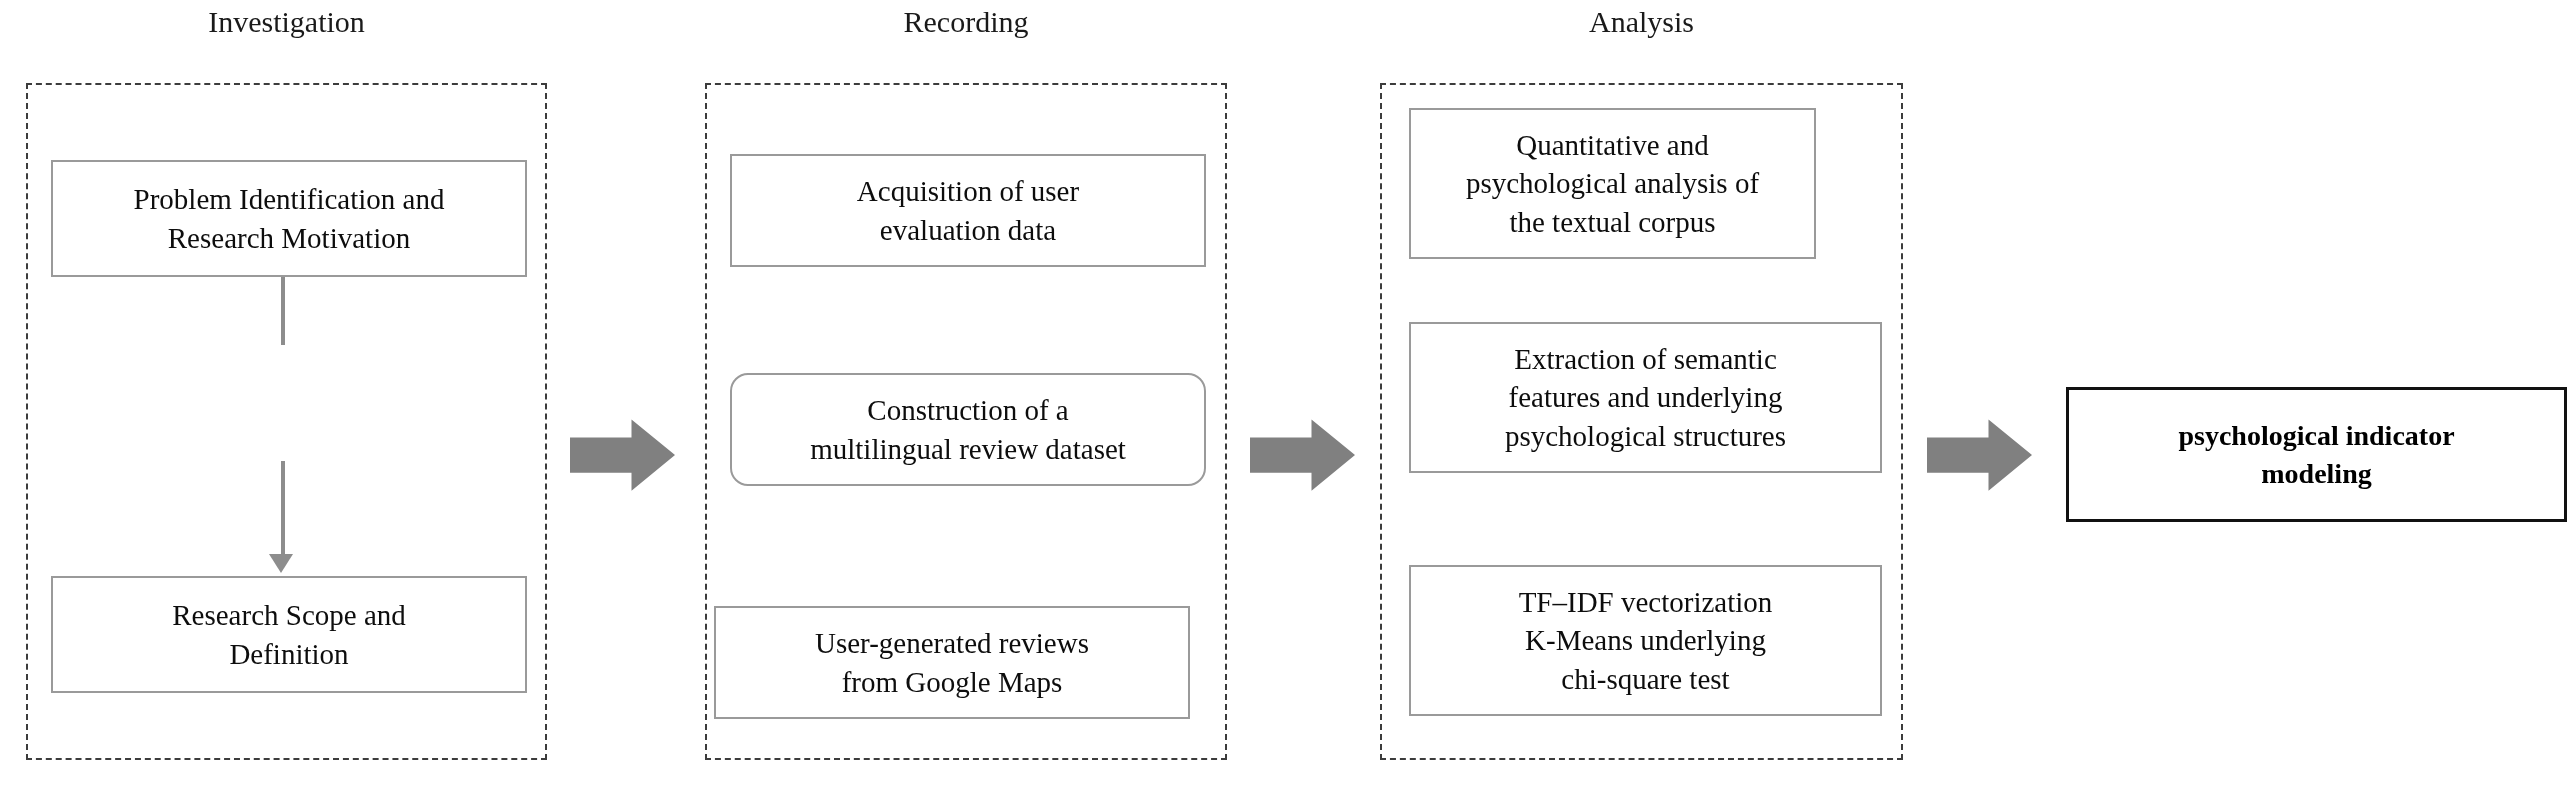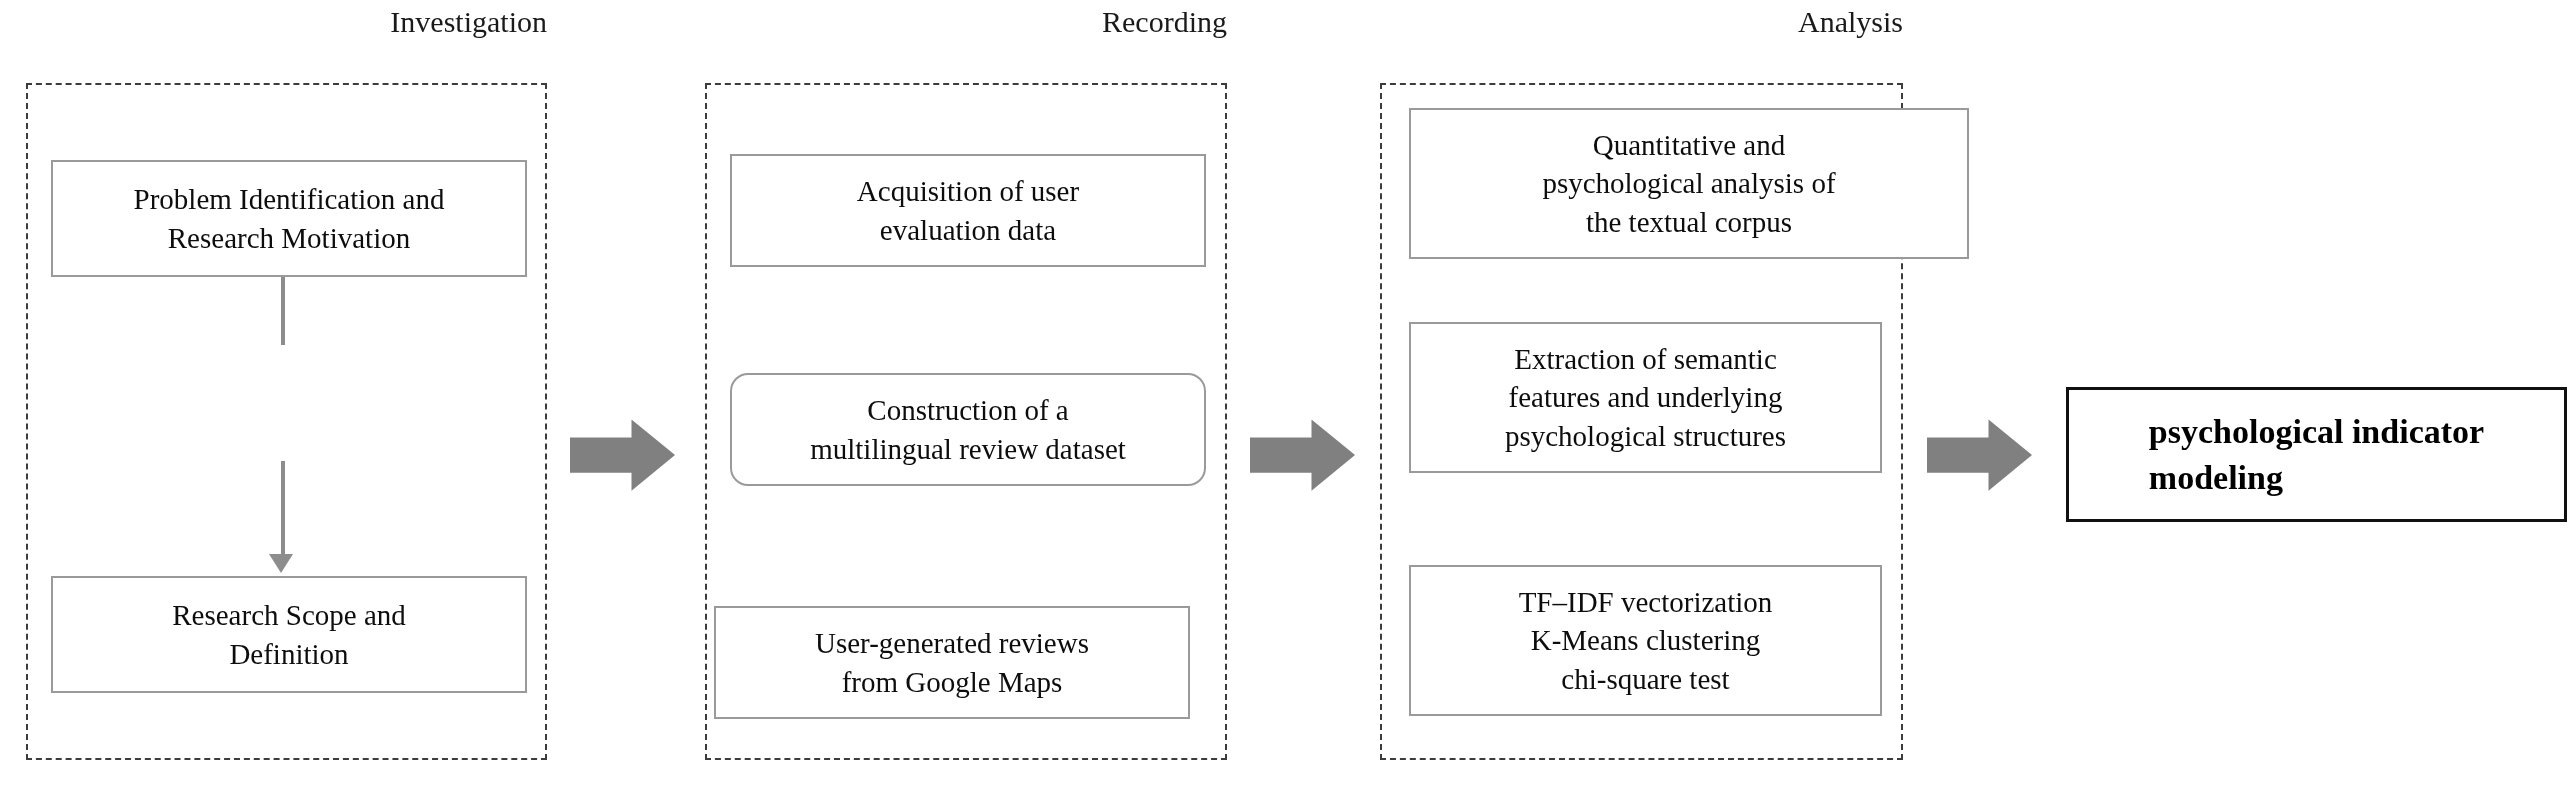--- a/index.html
+++ b/index.html
@@ -17,21 +17,21 @@
   #canvas {
     position: relative;
     width: 2576px;
     height: 796px;
     background: #ffffff;
   }
 
   
   .stage-title {
     position: absolute;
-    text-align: right;
+    text-align: center;
     font-size: 30px;
     line-height: 1.1;
     color: #1a1a1a;
     white-space: nowrap;
   }
   .stage-box {
     position: absolute;
     border: 2.3px dashed #3c3c3c;
     background: transparent;
     box-sizing: border-box;
@@ -59,21 +59,22 @@
 
   
   .result-box {
     position: absolute;
     border: 3px solid #111111;
     background: #ffffff;
     box-sizing: border-box;
     display: flex;
     align-items: center;
     justify-content: center;
-    font-size: 34px;
+    text-align: center;
+    font-size: 28px;
     line-height: 1.35;
     font-weight: bold;
     color: #000000;
     padding: 3px 7.5px;
   }
   .result-box .txt { display: block; white-space: pre-line; }
 
   
   .v-line {
     position: absolute;
@@ -144,35 +145,35 @@
   </div>
 
   <svg class="block-arrow" style="left:1250px; top:419px;" width="105" height="72" viewBox="0 0 140 95">
     <polygon points="0,24 82,24 82,0 140,47.5 82,95 82,71 0,71" fill="#808080"></polygon>
   </svg>
 
   <div class="stage-title" style="left:1380px; top:4.5px; width:523px;">Analysis</div>
 
   <div class="stage-box" style="left:1380px; top:83px; width:523px; height:677px;"></div>
 
-  <div class="step-box" style="left:1409px; top:108px; width:560px; height:151px;">
+  <div class="step-box" style="left:1409px; top:108px; width:407px; height:151px;">
     <span class="txt">Quantitative and
 psychological analysis of
 the textual corpus</span>
   </div>
 
   <div class="step-box" style="left:1409px; top:322px; width:473px; height:151px;">
     <span class="txt">Extraction of semantic
 features and underlying
 psychological structures</span>
   </div>
 
   <div class="step-box" style="left:1409px; top:565px; width:473px; height:151px;">
     <span class="txt">TF–IDF vectorization
-K-Means clustering
+K-Means underlying
 chi-square test</span>
   </div>
 
   <svg class="block-arrow" style="left:1927px; top:419px;" width="105" height="72" viewBox="0 0 140 95">
     <polygon points="0,24 82,24 82,0 140,47.5 82,95 82,71 0,71" fill="#808080"></polygon>
   </svg>
 
   <div class="result-box" style="left:2066px; top:387px; width:501px; height:135px;">
     <span class="txt">psychological indicator
 modeling</span>

